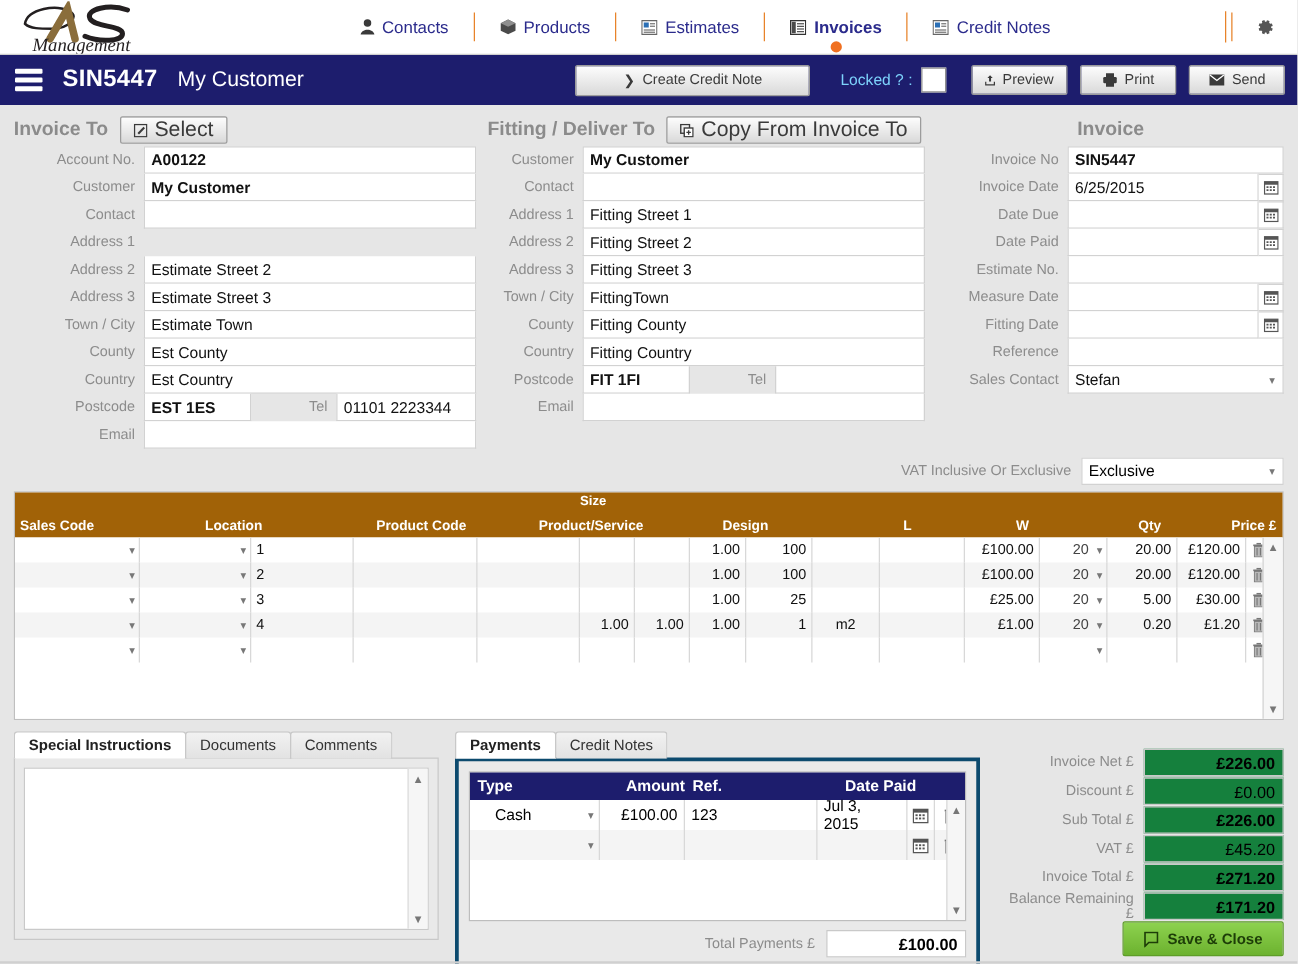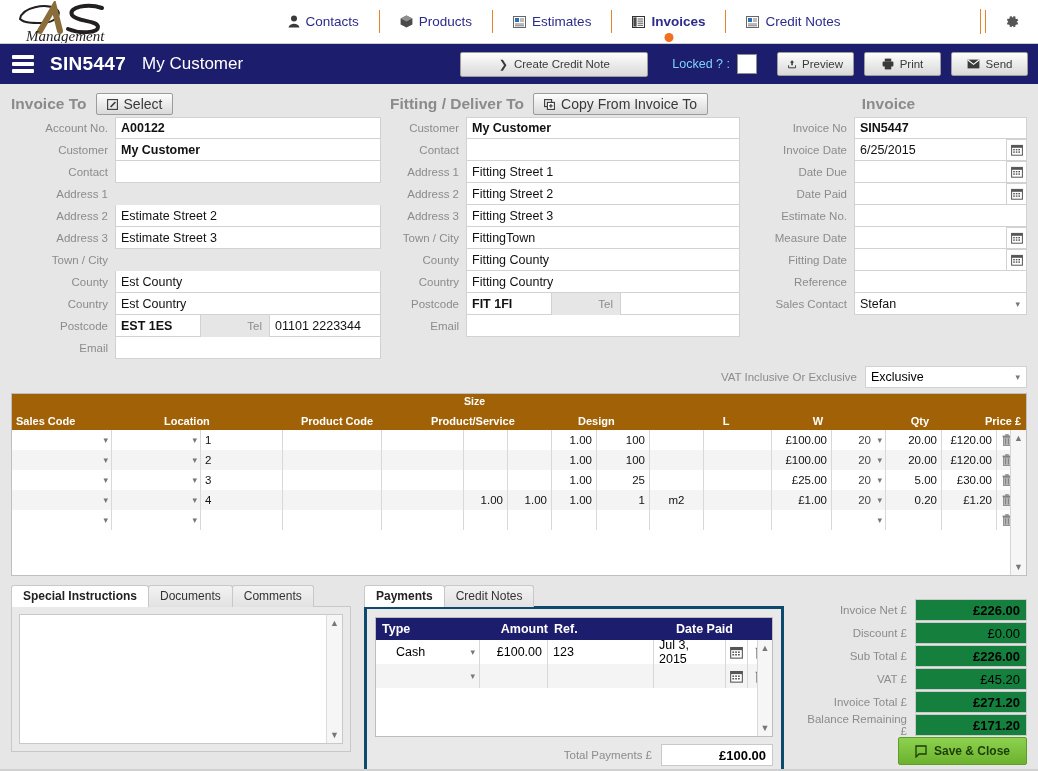--- a/index.html
+++ b/index.html
@@ -64,21 +64,21 @@
   .section-title { color: #8b8b8b; font-size: 15.5px; font-weight: bold; }
 
   .panels { display: flex; padding: 7px 11px 0 11px; }
   .panel-left { width: 370px; flex: 0 0 370px; }
   .panel-mid { width: 350px; flex: 0 0 350px; margin-left: 9px; }
   .panel-right { flex: 1; margin-left: 10px; }
 
   .panel-head { height: 26px; display: flex; align-items: center; }
   .ph-left { justify-content: flex-start; gap: 9px; }
   .ph-center { justify-content: center; }
-  .btn-sm { height: 22px; padding: 0 10px; font-size: 14px; }
+  .btn-sm { height: 22px; padding: 0 10px; font-size: 17px; }
 
   .frow { display: flex; align-items: stretch; height: 22px; margin-bottom: 0; }
   .flabel {
     font-size: 11.5px; color: #8c8c8c; text-align: right;
     padding-right: 7px; display: flex; align-items: center; justify-content: flex-end;
   }
   .fval {
     flex: 1; background: #fff; border: 1px solid #d2d2d2;
     font-size: 12.5px; color: #111; padding: 0 5px;
     display: flex; align-items: center; overflow: hidden; white-space: nowrap;
@@ -377,20 +377,21 @@
           <div class="frow">
             <div class="flabel lw-left">Address 2</div>
             <div class="fval">Estimate Street 2</div>
           </div>
           <div class="frow">
             <div class="flabel lw-left">Address 3</div>
             <div class="fval">Estimate Street 3</div>
           </div>
           <div class="frow">
             <div class="flabel lw-left">Town / City</div>
+            <div class="fval">Estimate Town</div>
           </div>
           <div class="frow">
             <div class="flabel lw-left">County</div>
             <div class="fval">Est County</div>
           </div>
           <div class="frow">
             <div class="flabel lw-left">Country</div>
             <div class="fval">Est Country</div>
           </div>
           <div class="frow postcode-row">

